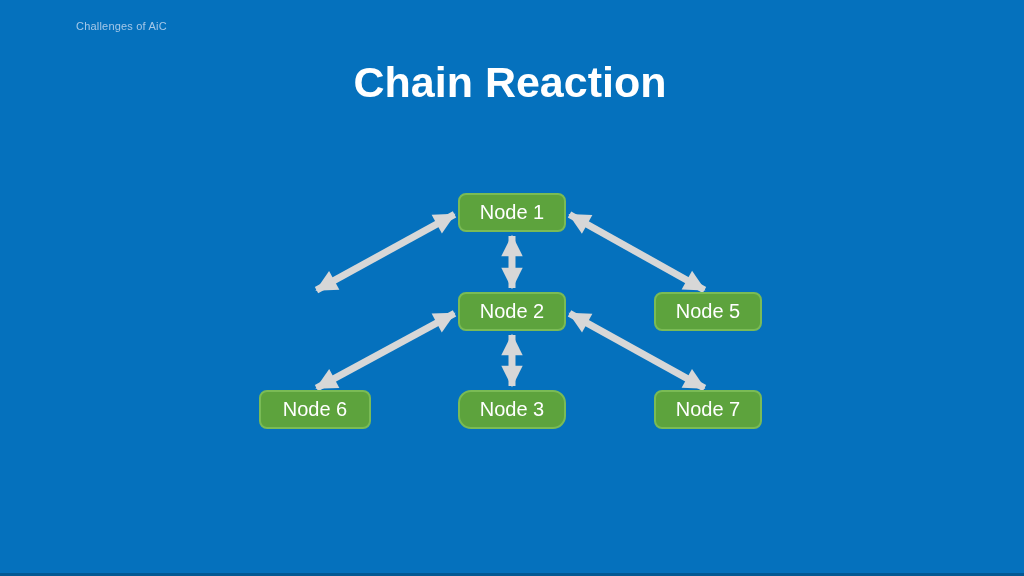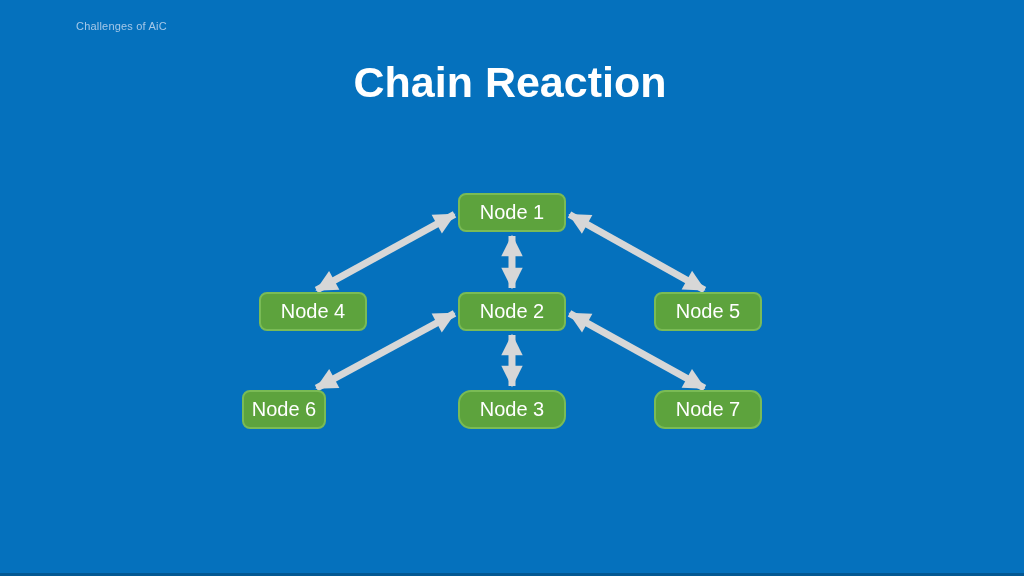--- a/index.html
+++ b/index.html
@@ -93,20 +93,19 @@
         <line x1="512.0" y1="236.0" x2="512.0" y2="288.0" stroke="#d7d7d7" stroke-width="7" marker-start="url(#ah)" marker-end="url(#ah)"></line>
         <line x1="569.5" y1="214.5" x2="704.5" y2="290.0" stroke="#d7d7d7" stroke-width="7" marker-start="url(#ah)" marker-end="url(#ah)"></line>
         <line x1="454.5" y1="313.4" x2="316.5" y2="388.1" stroke="#d7d7d7" stroke-width="7" marker-start="url(#ah)" marker-end="url(#ah)"></line>
         <line x1="512.0" y1="335.0" x2="512.0" y2="386.0" stroke="#d7d7d7" stroke-width="7" marker-start="url(#ah)" marker-end="url(#ah)"></line>
         <line x1="569.5" y1="313.4" x2="704.5" y2="388.1" stroke="#d7d7d7" stroke-width="7" marker-start="url(#ah)" marker-end="url(#ah)"></line>
       </svg>
 
   <div class="node" style="left: 458px; top: 193px; width: 108px; height: 39px;">Node 1</div>
       <div class="node" style="left: 458px; top: 292px; width: 108px; height: 39px;">Node 2</div>
       <div class="node" style="left: 458px; top: 390px; width: 108px; height: 39px; border-radius: 13px;">Node 3</div>
-      <div class="node" style="left: 259px; top: 292px; width: 108px; height: 39px;">Node 4</div>
       <div class="node" style="left: 654px; top: 292px; width: 108px; height: 39px;">Node 5</div>
-      <div class="node" style="left: 242px; top: 390px; width: 84px; height: 39px;">Node 6</div>
-      <div class="node" style="left: 654px; top: 390px; width: 108px; height: 39px; border-radius: 11px;">Node 7</div>
+      <div class="node" style="left: 259px; top: 390px; width: 112px; height: 39px;">Node 6</div>
+      <div class="node" style="left: 654px; top: 390px; width: 108px; height: 39px;">Node 7</div>
     </div>
 
   <div class="bottom-edge"></div>
 </div>
 
 </body></html>

